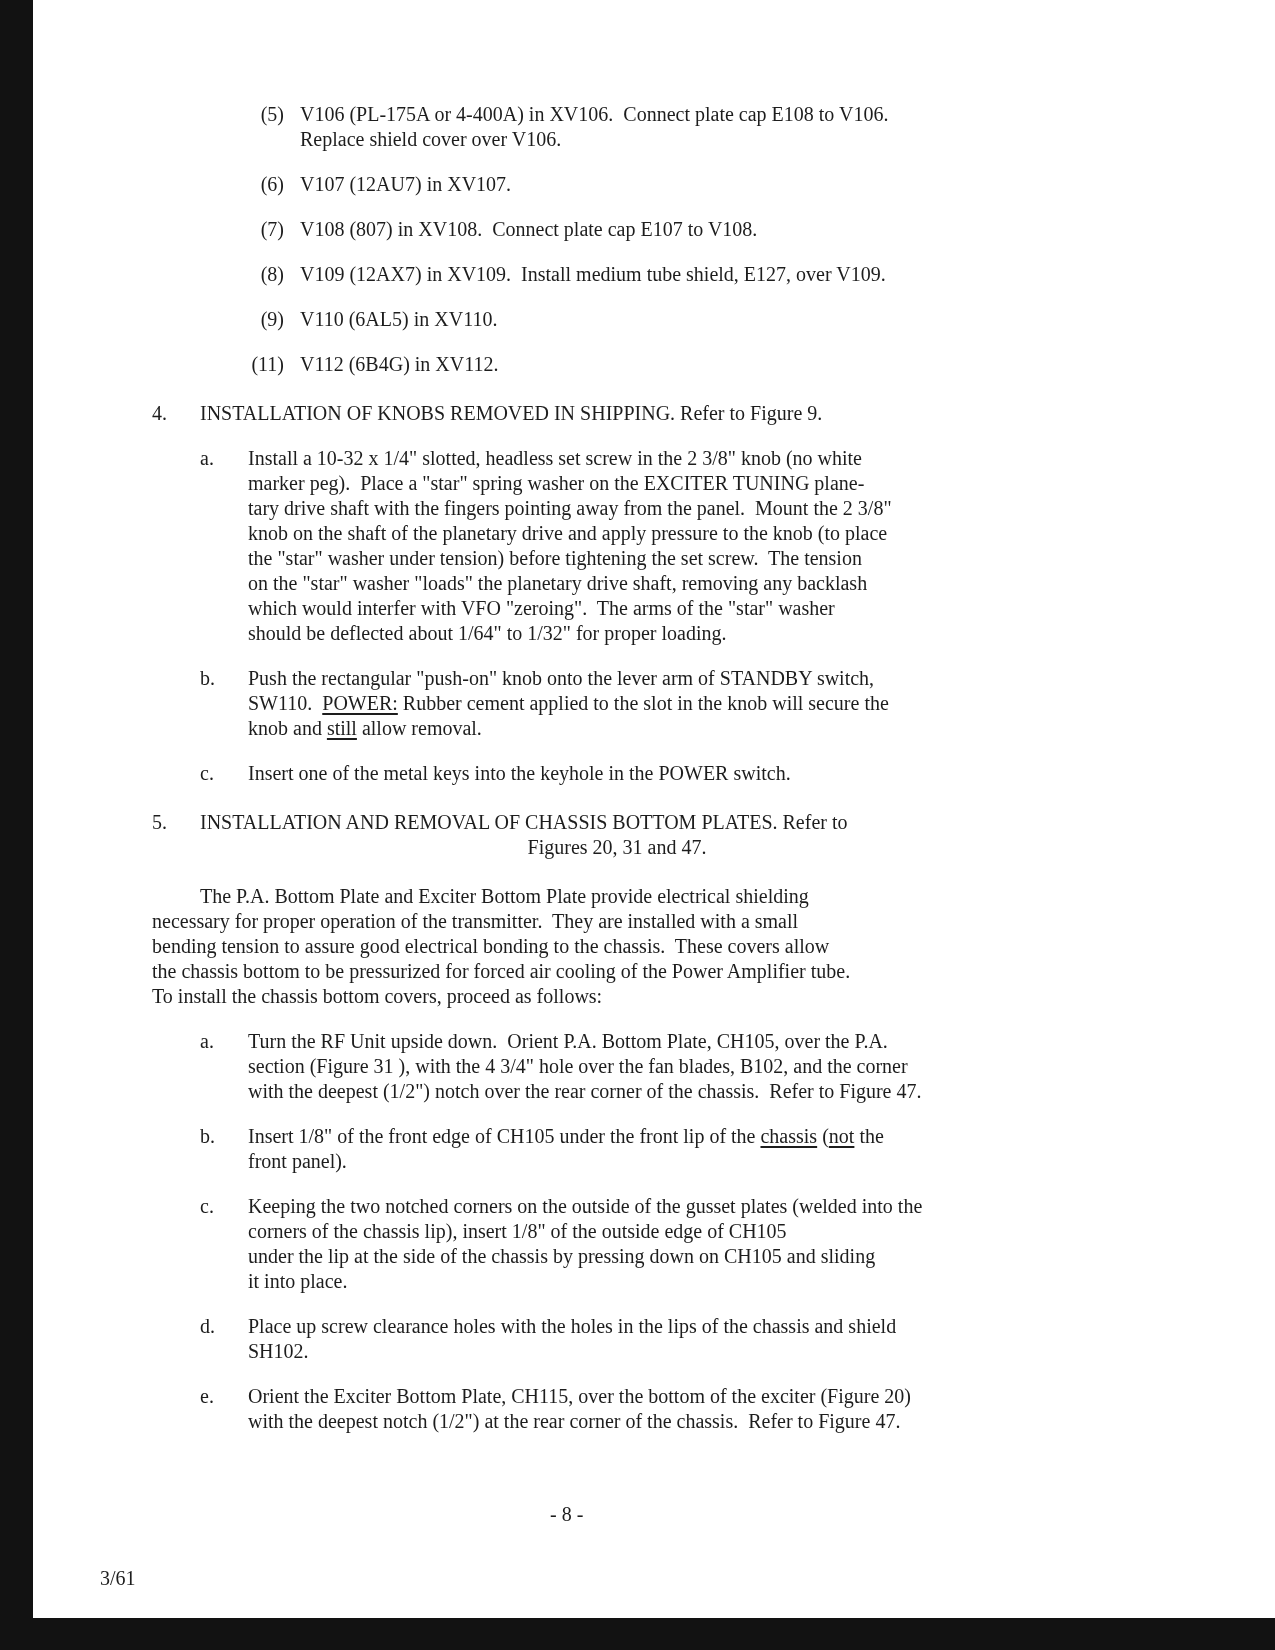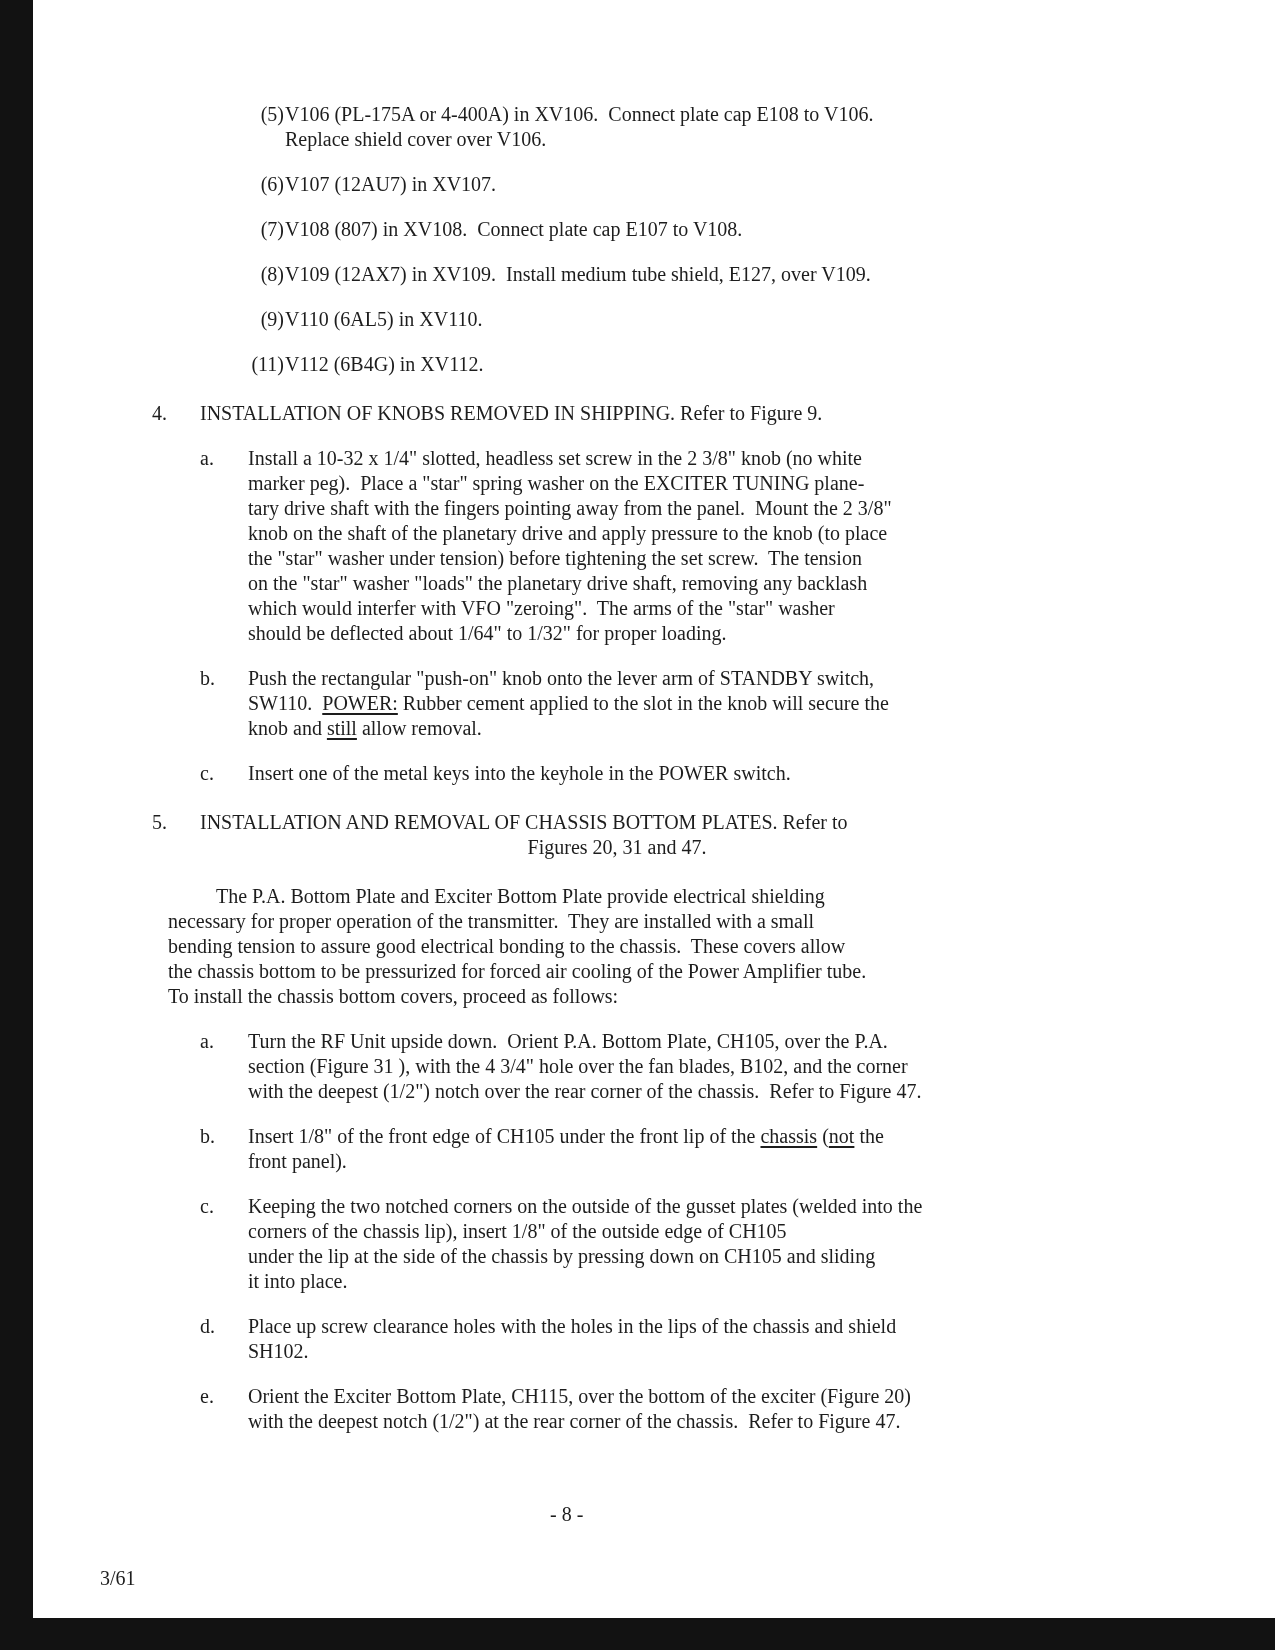--- a/index.html
+++ b/index.html
@@ -28,28 +28,28 @@
     background: #121212;
   }
   .content {
     position: absolute;
     left: 152px; top: 102px;
     width: 990px;
   }
   .pre { white-space: pre-wrap; }
   .tube-row { display: flex; margin-bottom: 20px; }
   .tube-num { flex: none; width: 132px; text-align: right; }
-  .tube-text { margin-left: 1px; }
+  .tube-text { margin-left: 16px; }
   .section-head { display: flex; margin-top: 24px; }
   .sec-num { flex: none; width: 48px; }
   .sub-item { display: flex; margin-top: 20px; margin-left: 48px; }
   .sub-label { flex: none; width: 48px; }
   .sub-text { flex: 1; }
   .head2 { text-align: center; padding-right: 60px; }
-  .intro { margin: 24px 0 0 16px; text-indent: 48px; }
+  .intro { margin: 24px 0 0 0; text-indent: 48px; }
   .ul { text-decoration: underline; text-underline-offset: 3px; }
   .footer-left { position: absolute; left: 100px; top: 1566px; }
   .footer-center { position: absolute; left: 550px; top: 1502px; }
 </style>
 </head>
 <body>
 
 <div class="page">
   <div class="bar-left"></div>
   <div class="bar-bottom"></div>

